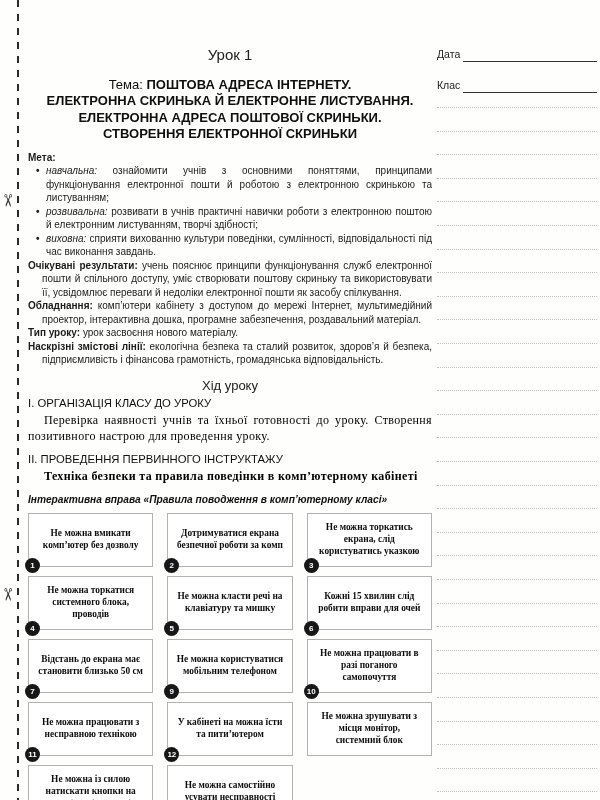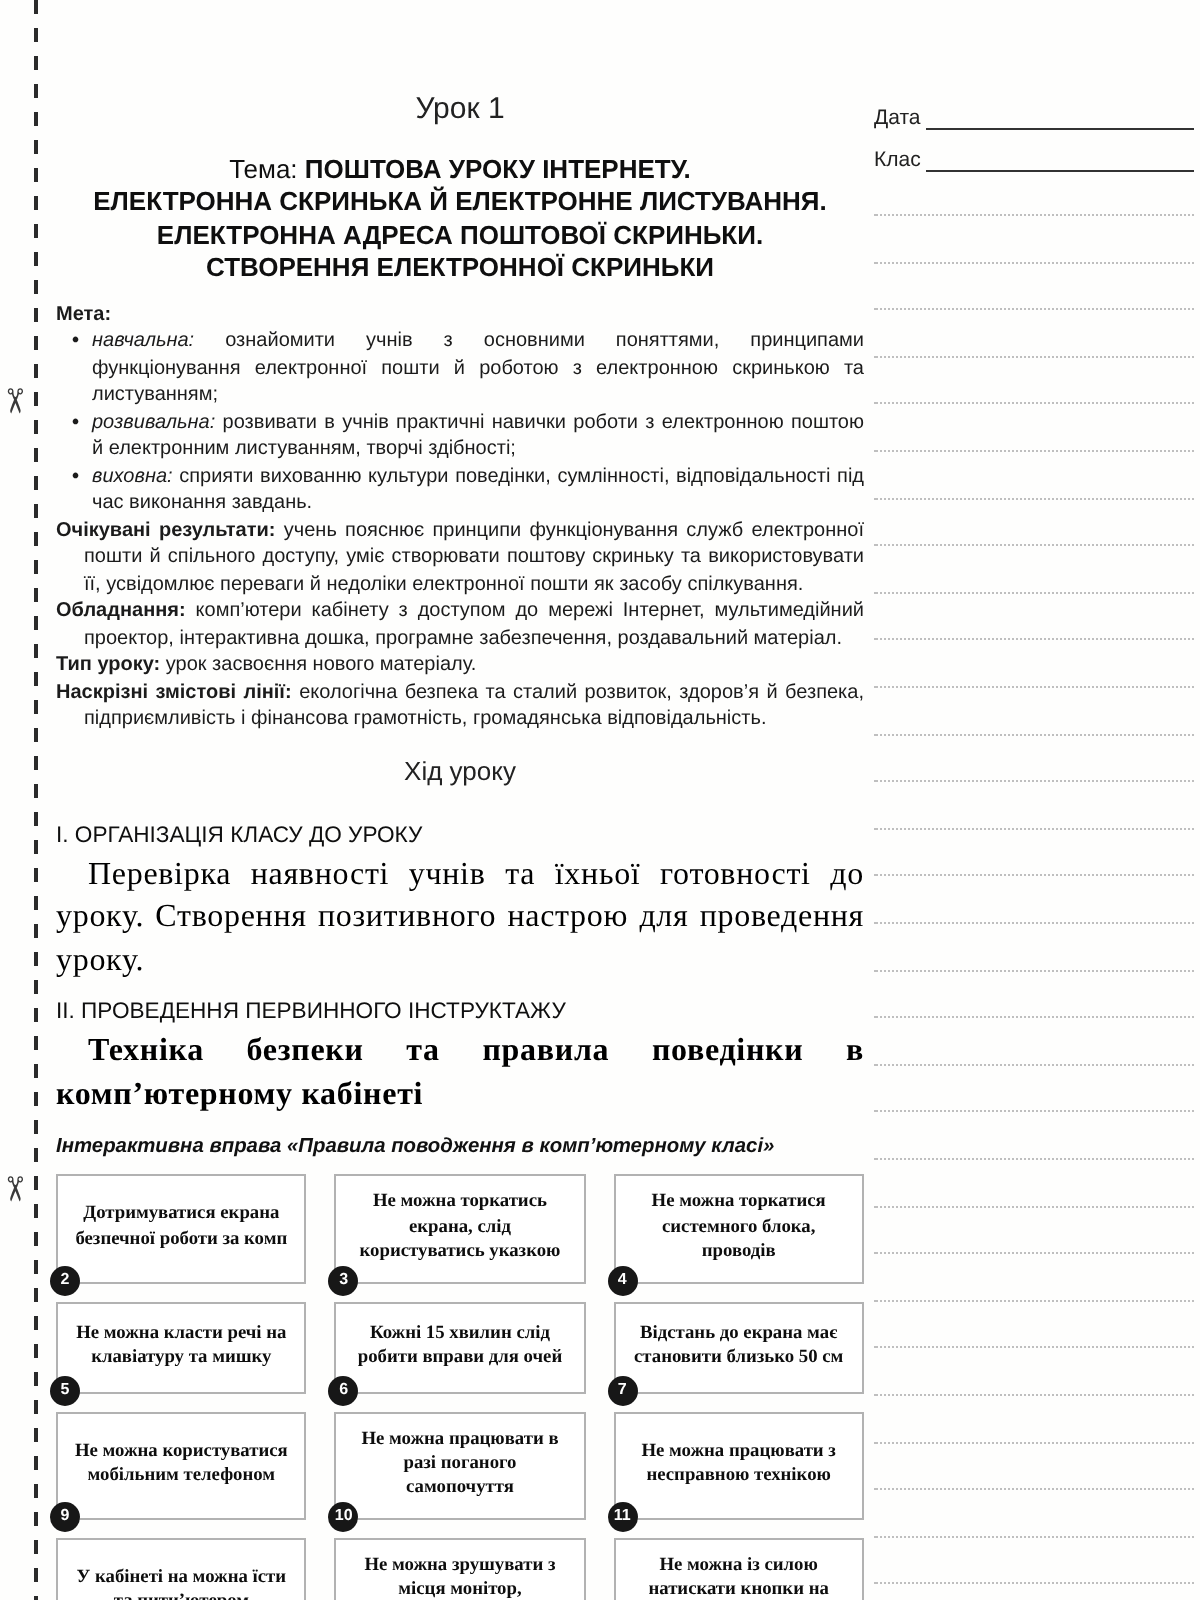--- a/index.html
+++ b/index.html
@@ -12,45 +12,45 @@
   
   .cut-line{position:absolute;left:17px;top:0;bottom:0;width:2px;
     background:repeating-linear-gradient(to bottom,#2b2b2b 0 7px,transparent 7px 14px);}
   .scissors{position:absolute;left:0px;font-size:17px;color:#3a3a3a;
     transform:rotate(90deg);line-height:1;}
   .scissors.s1{top:192px;}
   .scissors.s2{top:586px;}
 
   
   .margin-col{position:absolute;left:437px;top:48px;width:160px;height:752px;}
-  .field-row{position:relative;display:flex;align-items:flex-end;height:17px;margin-bottom:4px;
+  .field-row{position:relative;display:flex;align-items:flex-start;height:17px;margin-bottom:14px;
     font-size:10.5px;color:#222;z-index:2;}
   .field-label{flex:none;padding-right:3px;}
   .field-line{flex:1;border-bottom:1.2px solid #333;height:13px;}
   #ruled-lines{position:absolute;left:0;top:0;width:160px;height:752px;}
   .ruled-line{position:absolute;left:0;width:160px;height:0;border-top:1.3px dotted #bfbfbf;}
 
   
   .content{position:absolute;left:28px;top:46px;width:404px;}
   .lesson-title{text-align:center;font-size:15px;color:#222;margin-bottom:14px;}
   .topic{text-align:center;font-weight:bold;font-size:13px;line-height:1.26;color:#0f0f0f;}
   .topic-label{font-weight:normal;}
   .meta{margin-top:8px;font-size:10px;line-height:1.35;text-align:justify;color:#1b1b1b;}
   .meta-heading{font-weight:bold;text-align:left;}
   .bullet{display:flex;padding-left:8px;}
   .b-dot{flex:none;width:10px;font-weight:bold;}
   .b-text{flex:1;text-align:justify;}
   .b-text i{font-style:italic;}
   p.hang{margin:0;padding-left:14px;text-indent:-14px;}
   p.hang b{font-weight:bold;}
 
-  .course-heading{text-align:center;font-size:13px;margin:11px 0 19px;color:#222;}
+  .course-heading{text-align:center;font-size:13px;margin:11px 0 4px;color:#222;}
   .section{margin-bottom:9px;}
   .sec-title{font-weight:normal;font-size:11.3px;margin-bottom:3px;color:#0f0f0f;}
-  .sec-body{margin:0;font-family:"Liberation Serif", serif;font-size:16px;line-height:1.35;
+  .sec-body{margin:0;font-family:"Liberation Serif", serif;font-size:12px;line-height:1.35;
     text-align:justify;text-indent:16px;letter-spacing:0.35px;color:#000;}
   .sec-body.bold{font-weight:bold;}
   .exercise-caption{font-style:italic;font-weight:bold;font-size:10.2px;margin:10px 0 8px;color:#111;}
 
   
   .card-grid{display:grid;grid-template-columns:repeat(3,1fr);column-gap:14px;row-gap:9px;margin-top:2px;}
   .card{position:relative;border:1px solid #b2b2b2;background:#fff;min-height:46px;
     display:flex;align-items:center;justify-content:center;text-align:center;
     padding:7px 8px 9px;font-family:"Liberation Serif", serif;font-weight:bold;
     font-size:9.4px;line-height:1.28;color:#0d0d0d;box-sizing:border-box;}
@@ -106,21 +106,21 @@
         <div class="ruled-line" style="top: 696.2px;"></div>
         <div class="ruled-line" style="top: 719.8px;"></div>
         <div class="ruled-line" style="top: 743.4px;"></div>
       </div>
   </div>
 
   <div class="content">
     <div class="lesson-title">Урок 1</div>
 
     <div class="topic">
-      <div><span class="topic-label">Тема:</span> <span>ПОШТОВА УРОКУ ІНТЕРНЕТУ.</span></div>
+      <div><span class="topic-label">Тема:</span> <span>ПОШТОВА АДРЕСА ІНТЕРНЕТУ.</span></div>
       <div>ЕЛЕКТРОННА СКРИНЬКА Й ЕЛЕКТРОННЕ ЛИСТУВАННЯ.</div>
       <div>ЕЛЕКТРОННА АДРЕСА ПОШТОВОЇ СКРИНЬКИ.</div>
       <div>СТВОРЕННЯ ЕЛЕКТРОННОЇ СКРИНЬКИ</div>
     </div>
 
     <div class="meta">
       <div class="meta-heading">Мета:</div>
 
       <div class="bullet">
         <span class="b-dot">•</span>
@@ -149,20 +149,24 @@
     </div>
     <div class="section">
       <div class="sec-title">ІІ. ПРОВЕДЕННЯ ПЕРВИННОГО ІНСТРУКТАЖУ</div>
       <p class="sec-body bold">Техніка безпеки та правила поведінки в комп’ютерному кабінеті</p>
     </div>
 
     <div class="exercise-caption">Інтерактивна вправа «Правила поводження в комп’ютерному класі»</div>
 
     <div class="card-grid">
       <div class="card">
+          <span>Не можна вмикати комп’ютер без дозволу</span>
+          <span class="badge">1</span>
+        </div>
+      <div class="card">
           <span>Дотримуватися екрана безпечної роботи за комп</span>
           <span class="badge">2</span>
         </div>
       <div class="card">
           <span>Не можна торкатись екрана, слід користуватись указкою</span>
           <span class="badge">3</span>
         </div>
       <div class="card">
           <span>Не можна торкатися системного блока, проводів</span>
           <span class="badge">4</span>

